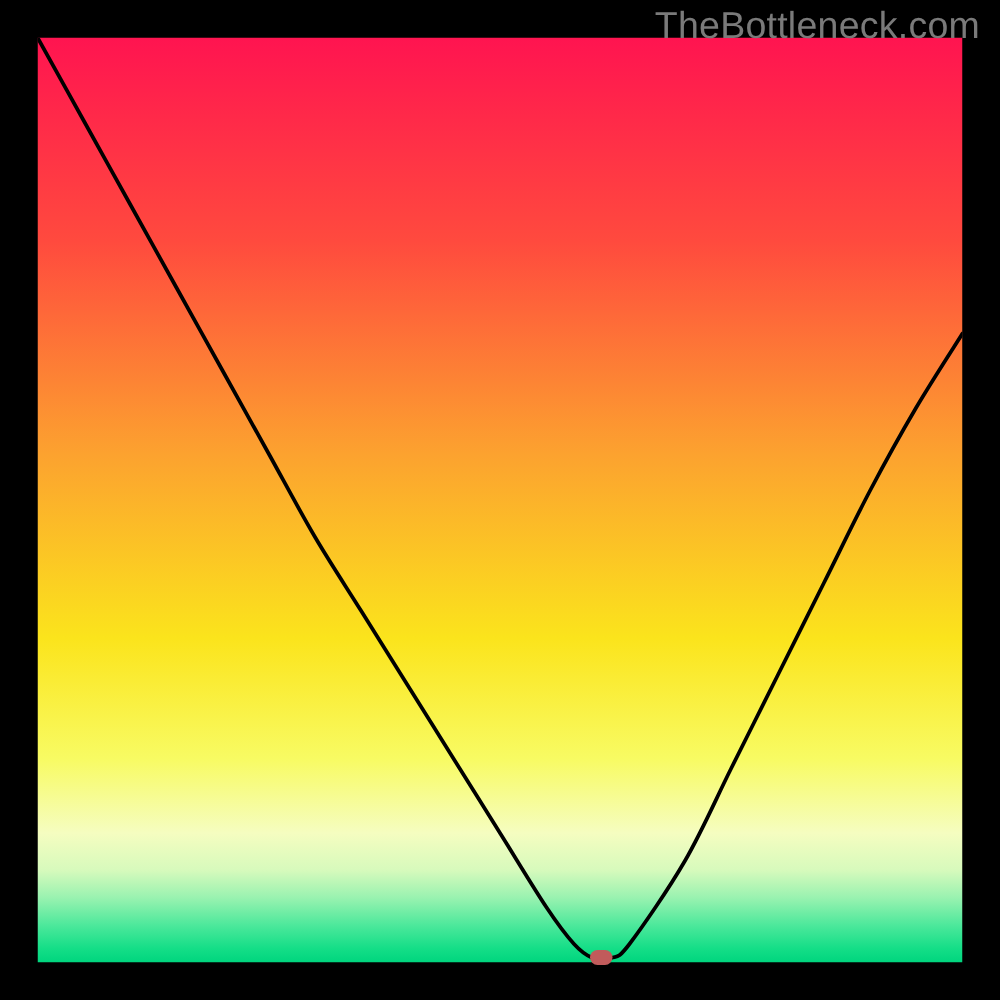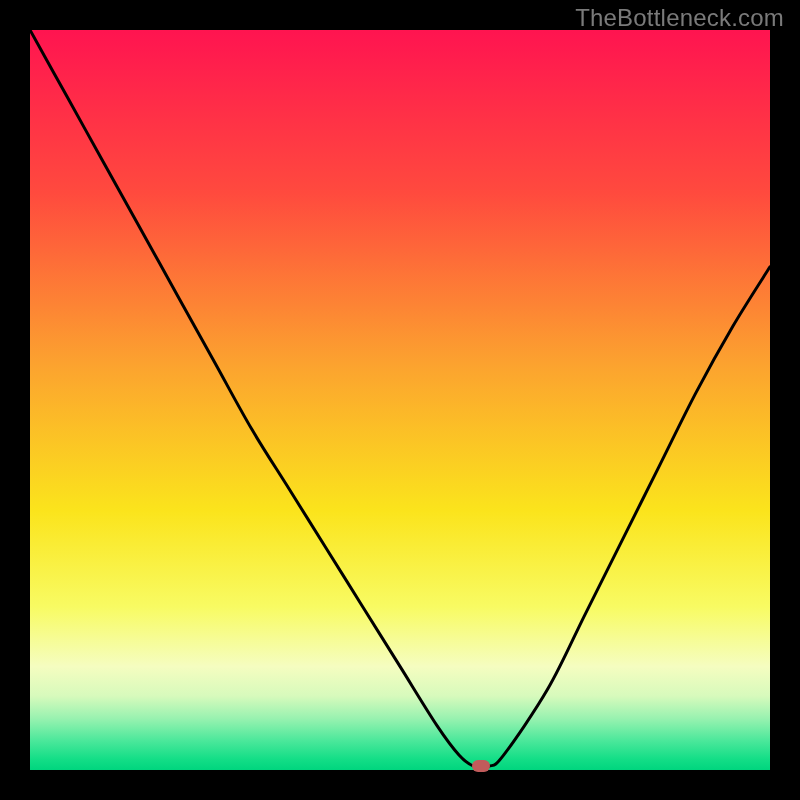--- a/index.html
+++ b/index.html
@@ -15,21 +15,21 @@
     position: relative;
     width: 800px;
     height: 800px;
     background: #000;
   }
   .watermark {
     position: absolute;
     top: 4px;
     right: 16px;
     color: #7A7A7A;
-    font-size: 24px;
+    font-size: 30px;
     font-weight: 500;
     letter-spacing: 0.2px;
     z-index: 20;
   }
   
   .plot {
     position: absolute;
     left: 30px;
     top: 30px;
     width: 740px;

